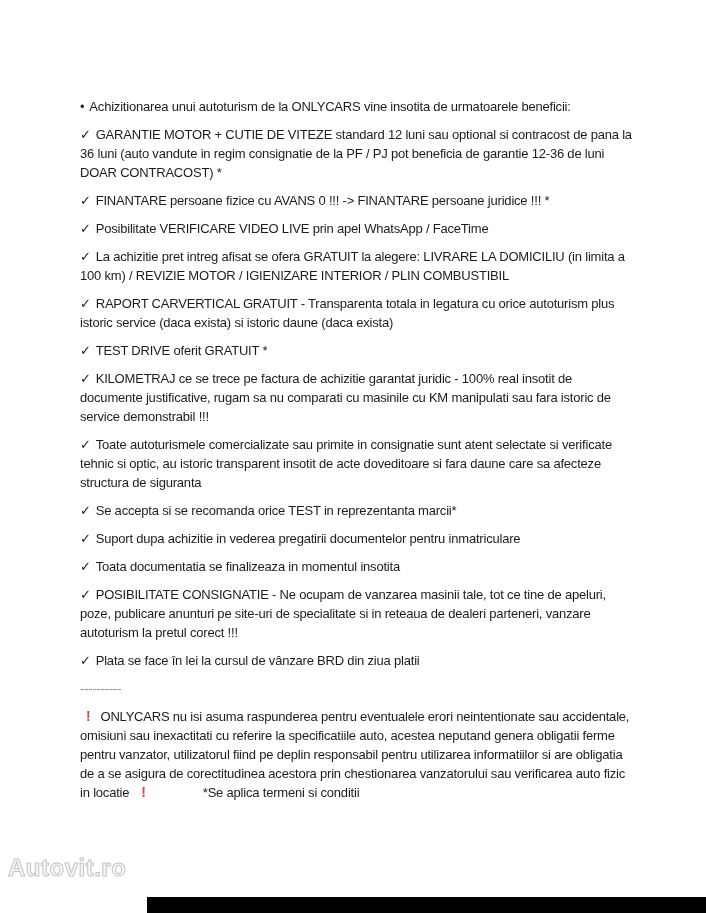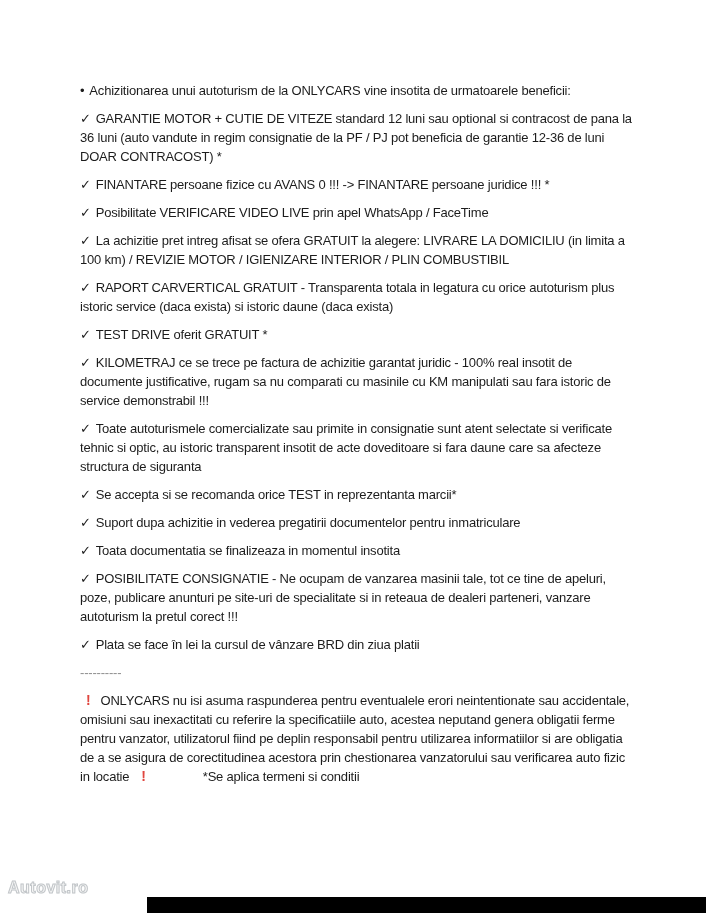--- a/index.html
+++ b/index.html
@@ -7,21 +7,21 @@
     width: 706px;
     height: 913px;
     position: relative;
     background: #ffffff;
     overflow: hidden;
     font-family: "Liberation Sans", "DejaVu Sans", sans-serif;
   }
   .doc {
     position: absolute;
     left: 80px;
-    top: 81px;
+    top: 97px;
     width: 552px;
     font-size: 13px;
     line-height: 19px;
     letter-spacing: -0.2px;
     color: #1c1c1c;
   }
   .para { margin: 0 0 9px 0; }
   .bullet { margin-right: 5px; }
   .check { margin-right: 5px; }
   .separator { color: #8f8f8f; }
@@ -30,22 +30,22 @@
     color: #e0463f;
     font-weight: bold;
     font-size: 14px;
   }
   .red.lead { margin-left: 6px; margin-right: 10px; }
   .red.end { margin-left: 12px; }
   .terms { margin-left: 57px; }
   .watermark {
     position: absolute;
     left: 8px;
-    top: 879px;
-    font-size: 16px;
+    top: 854px;
+    font-size: 24px;
     font-weight: 800;
     letter-spacing: 0.5px;
     color: #f7f7f7;
     -webkit-text-stroke: 1px #c2c6c9;
     text-shadow: 0 0 1px #d9dcde;
   }
   .bottom-bar {
     position: absolute;
     left: 147px;
     right: 0;

